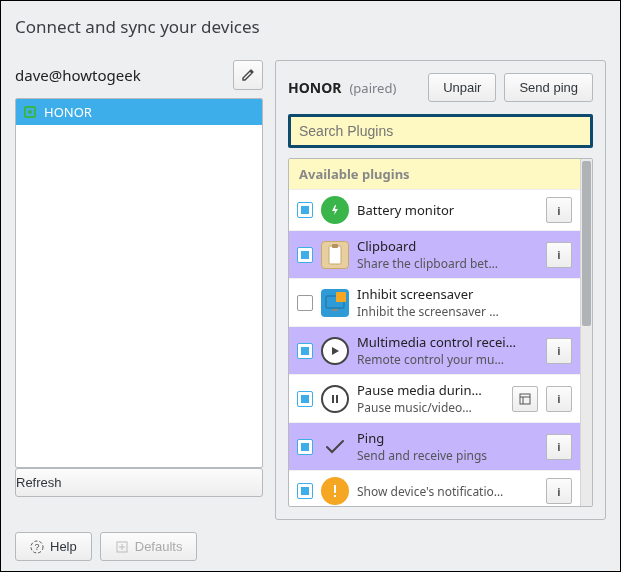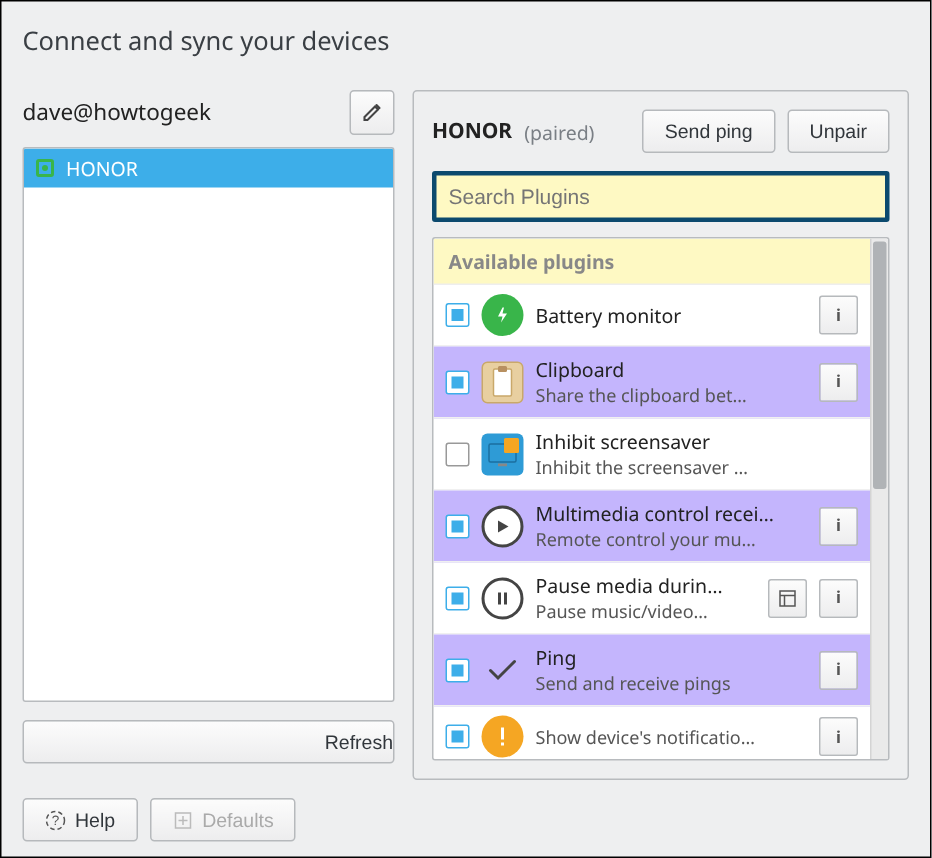--- a/index.html
+++ b/index.html
@@ -66,21 +66,21 @@
 
 .btn {
   border: 1px solid #b6b9bc;
   background: linear-gradient(#fcfcfc,#ededee);
   border-radius: 3px;
   padding: 6px 14px;
   font-size: 13px;
   cursor: pointer;
   color: #31363b;
 }
-.btn-wide { width: 100%; text-align: right; margin-top: 12px; padding: 6px 0; }
+.btn-wide { width: 100%; text-align: left; margin-top: 0; padding: 6px 0; }
 
 .right-panel {
   border: 1px solid #b8bbbe;
   background: #eeeff0;
   border-radius: 3px;
   padding: 12px;
   height: 460px;
   display:flex; flex-direction:column;
 }
 .right-header {
@@ -201,22 +201,22 @@
       </div>
       <button class="btn btn-wide">Refresh</button>
     </div>
 
     <div class="right">
       <div class="right-panel">
         <div class="right-header">
           <span class="dev-name">HONOR</span>
           <span class="dev-status">(paired)</span>
           <span class="spacer"></span>
+          <button class="btn">Unpair</button>
           <button class="btn">Send ping</button>
-          <button class="btn">Unpair</button>
         </div>
         <input class="search" placeholder="Search Plugins" style="">
         <div class="plugin-frame">
           <div class="plugin-scroll">
             <div class="plugin-header">Available plugins</div>
 
             <div class="plugin-row">
               <span class="chk on"></span>
               <span class="plugin-icon ico-battery">
                 <svg width="12" height="12" viewBox="0 0 12 12">

